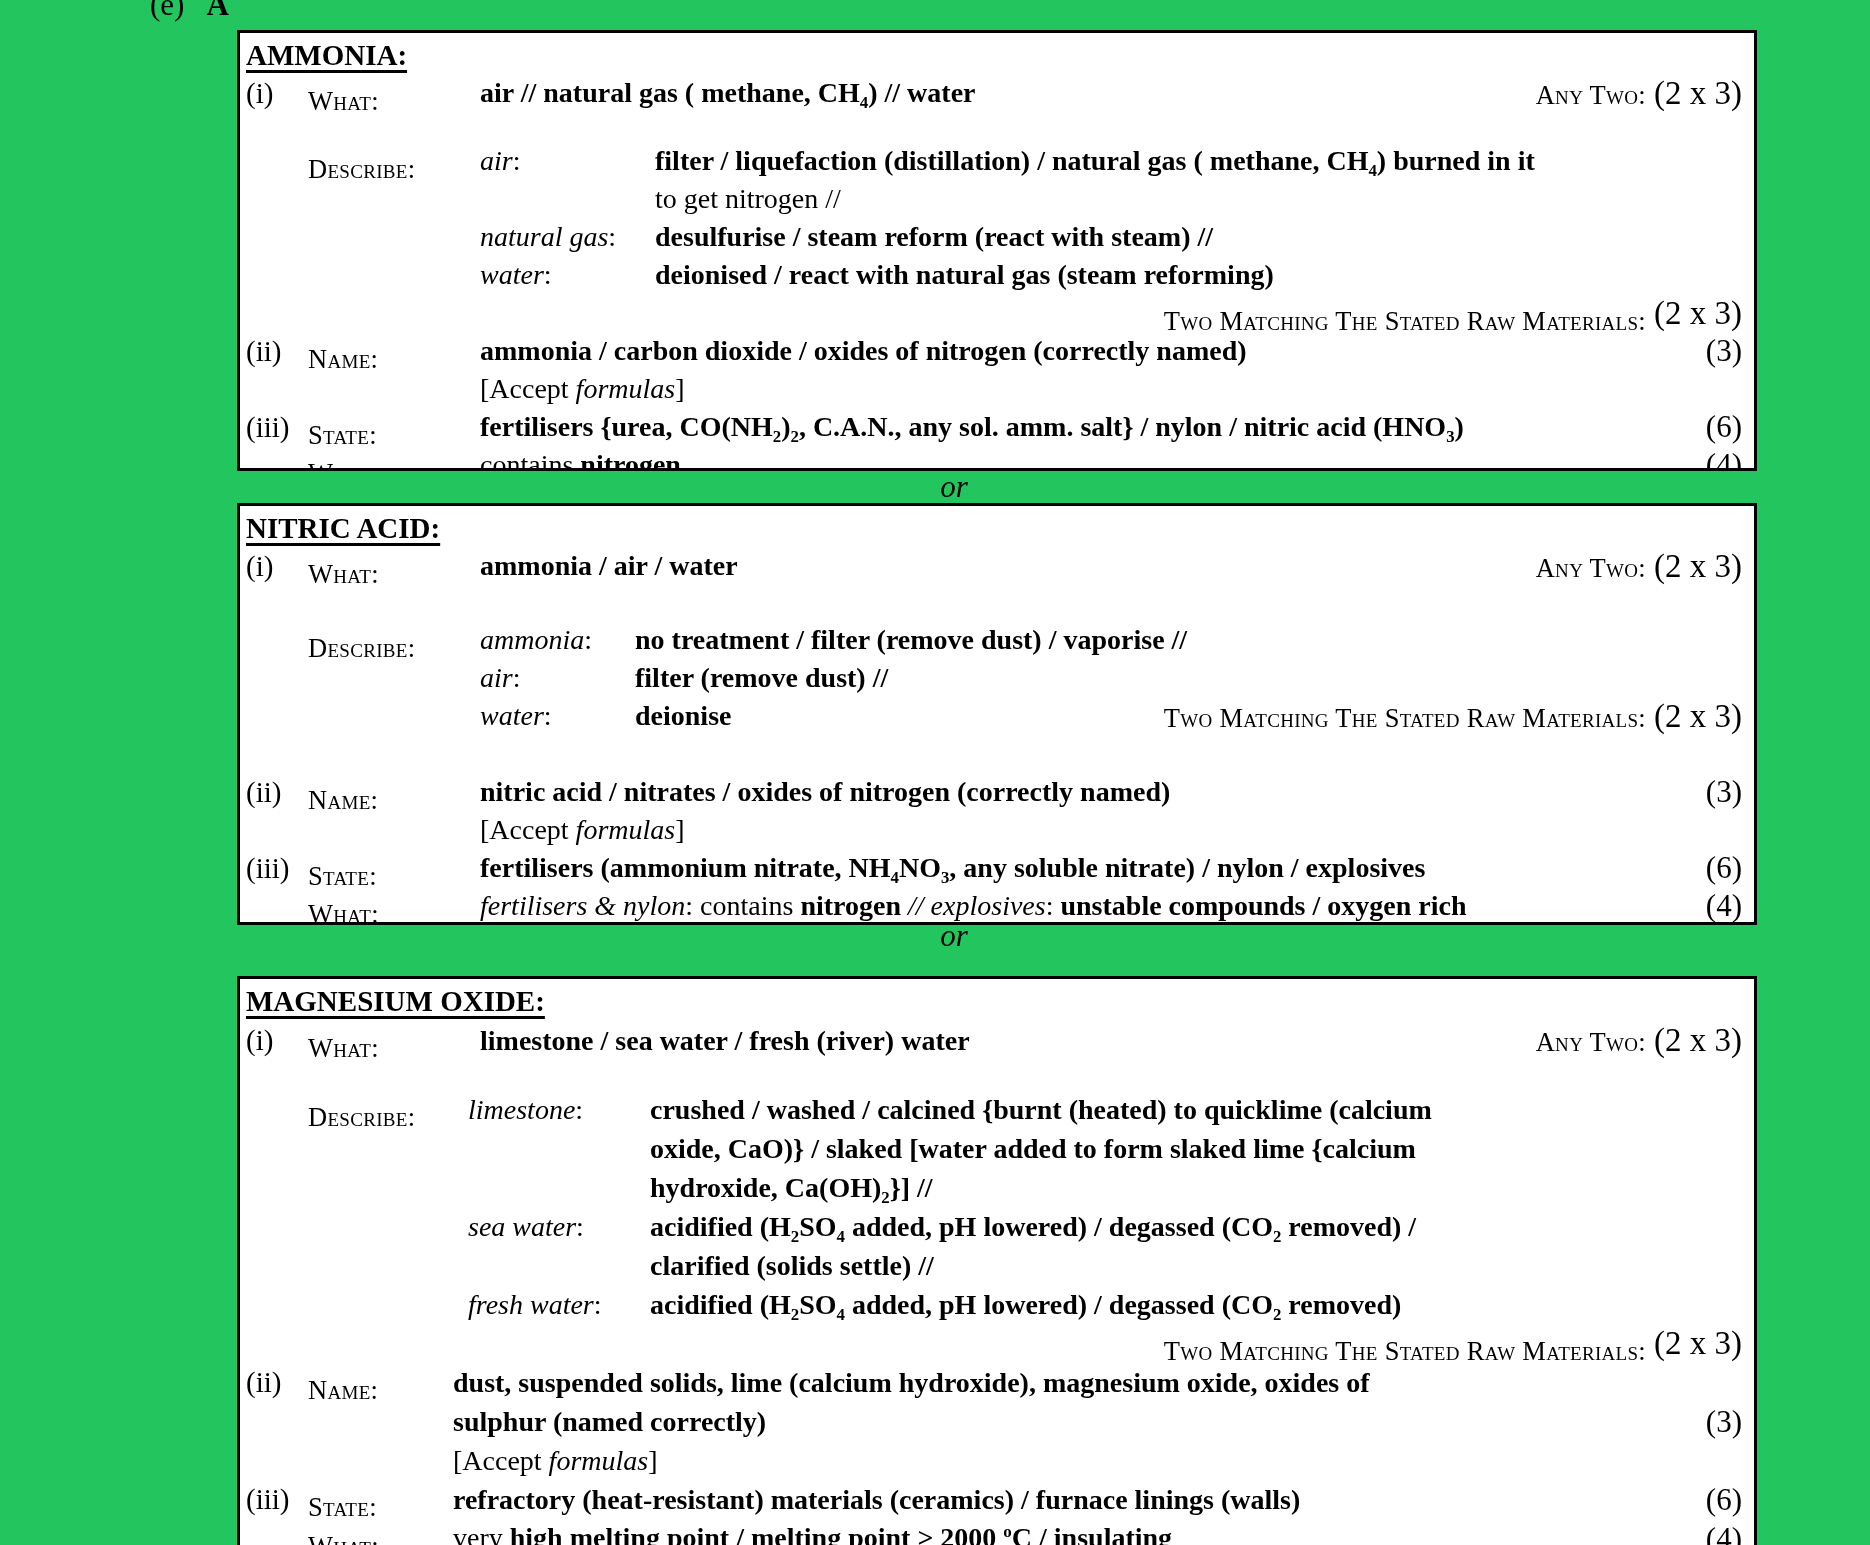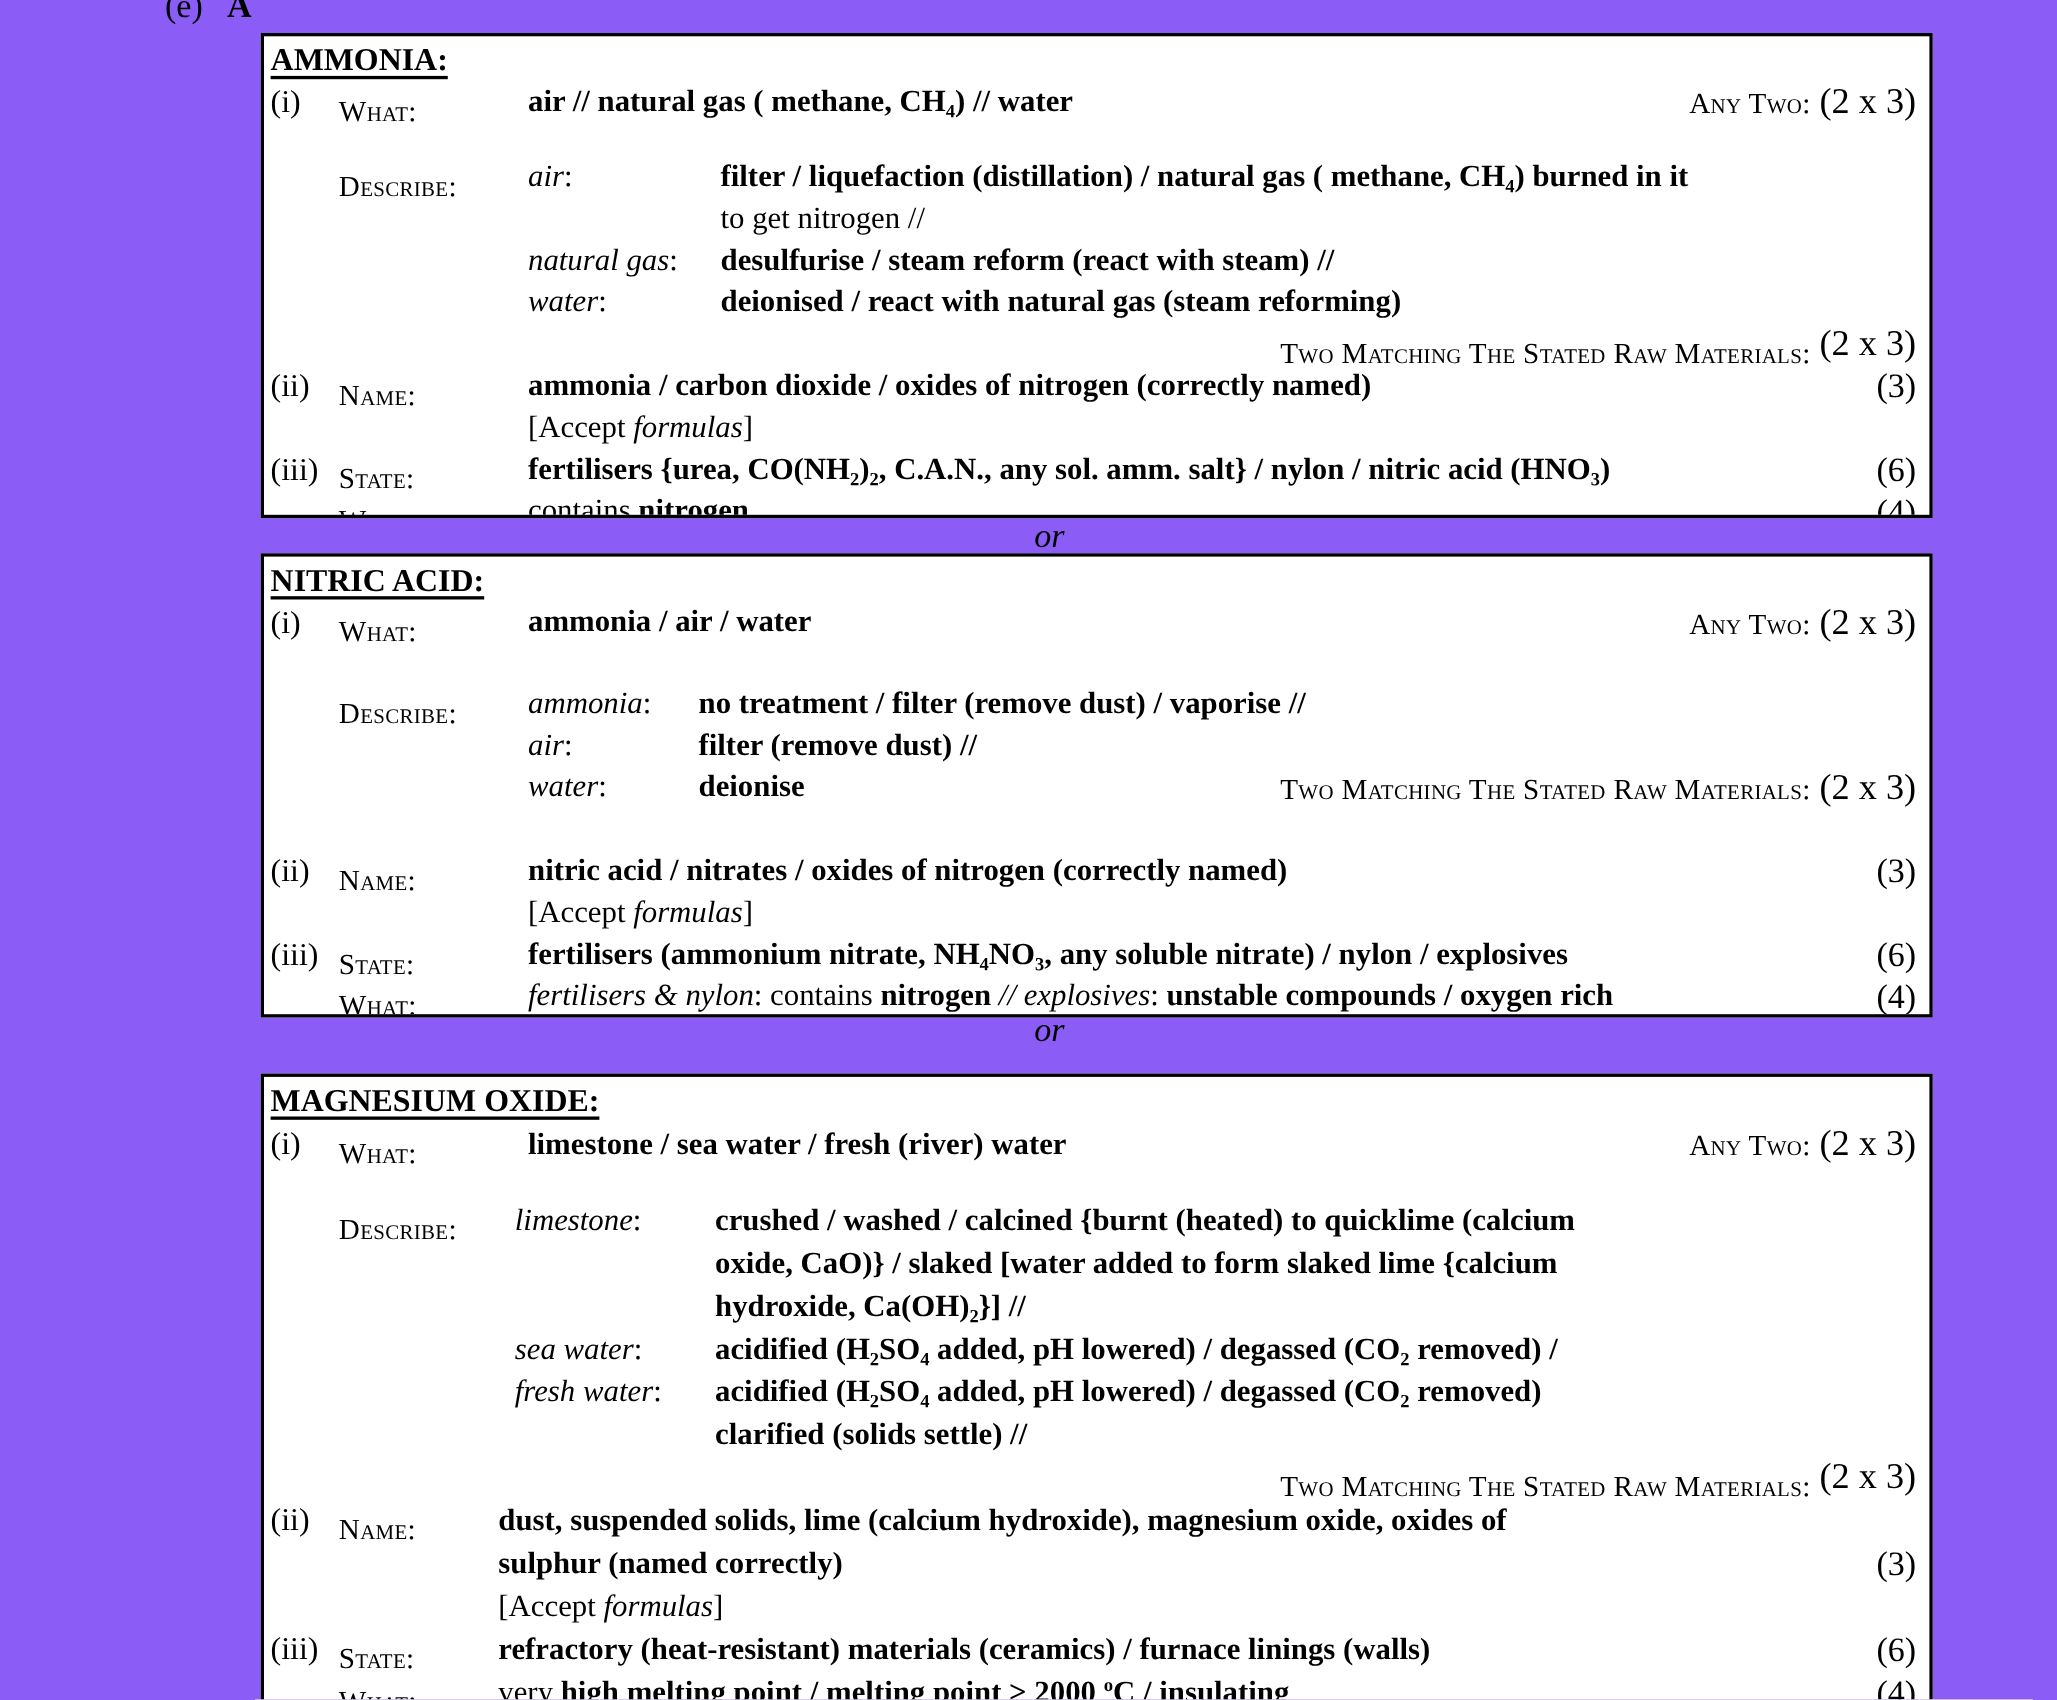--- a/index.html
+++ b/index.html
@@ -1,16 +1,16 @@
 <!DOCTYPE html>
 <html><head>
 <meta charset="utf-8">
 <style>
   html,body{margin:0;padding:0;background:#ffffff;}
-  .page{position:relative;width:1870px;height:1545px;background:#8b5cf6;color:#000;
+  .page{position:relative;width:1870px;height:1545px;background:#22c55e;color:#000;
         font-family:"Liberation Serif","DejaVu Serif",serif;overflow:hidden;}
   .corner{position:absolute;left:150px;top:-13px;font-size:31px;white-space:nowrap;}
   .corner .letter{font-weight:bold;margin-left:22px;}
   .box{position:absolute;left:237px;width:1520px;border:3px solid #000;box-sizing:border-box;
        padding:3px 12px 0 6px;overflow:hidden;background:#fff;}
   .box1{top:30px;height:441px;}
   .box2{top:503px;height:422px;}
   .box3{top:976px;height:587px;}
   .or{position:absolute;left:194px;width:1520px;text-align:center;font-style:italic;
       font-size:31px;line-height:32px;}
@@ -203,28 +203,28 @@
     </div>
     <div class="r">
       <span class="n"></span>
       <span class="lD3"></span>
       <span class="s3"><span class="i">sea water</span><span>:</span></span>
       <span class="c b">acidified (H₂SO₄ added, pH lowered) / degassed (CO₂ removed) /</span>
     </div>
     <div class="r">
       <span class="n"></span>
       <span class="lD3"></span>
+      <span class="s3"></span>
+      <span class="c b">clarified (solids settle) //</span>
+    </div>
+    <div class="r">
+      <span class="n"></span>
+      <span class="lD3"></span>
       <span class="s3"><span class="i">fresh water</span><span>:</span></span>
       <span class="c b">acidified (H₂SO₄ added, pH lowered) / degassed (CO₂ removed)</span>
-    </div>
-    <div class="r">
-      <span class="n"></span>
-      <span class="lD3"></span>
-      <span class="s3"></span>
-      <span class="c b">clarified (solids settle) //</span>
     </div>
     <div class="r" style="justify-content:flex-end">
       <span class="sc">Two Matching The Stated Raw Materials:</span>
         <span class="big">(2 x 3)</span>
     </div>
     <div class="r">
       <span class="n">(ii)</span>
       <span class="l3 sc">Name:</span>
       <span class="c b">dust, suspended solids, lime (calcium hydroxide), magnesium oxide, oxides of</span>
     </div>

